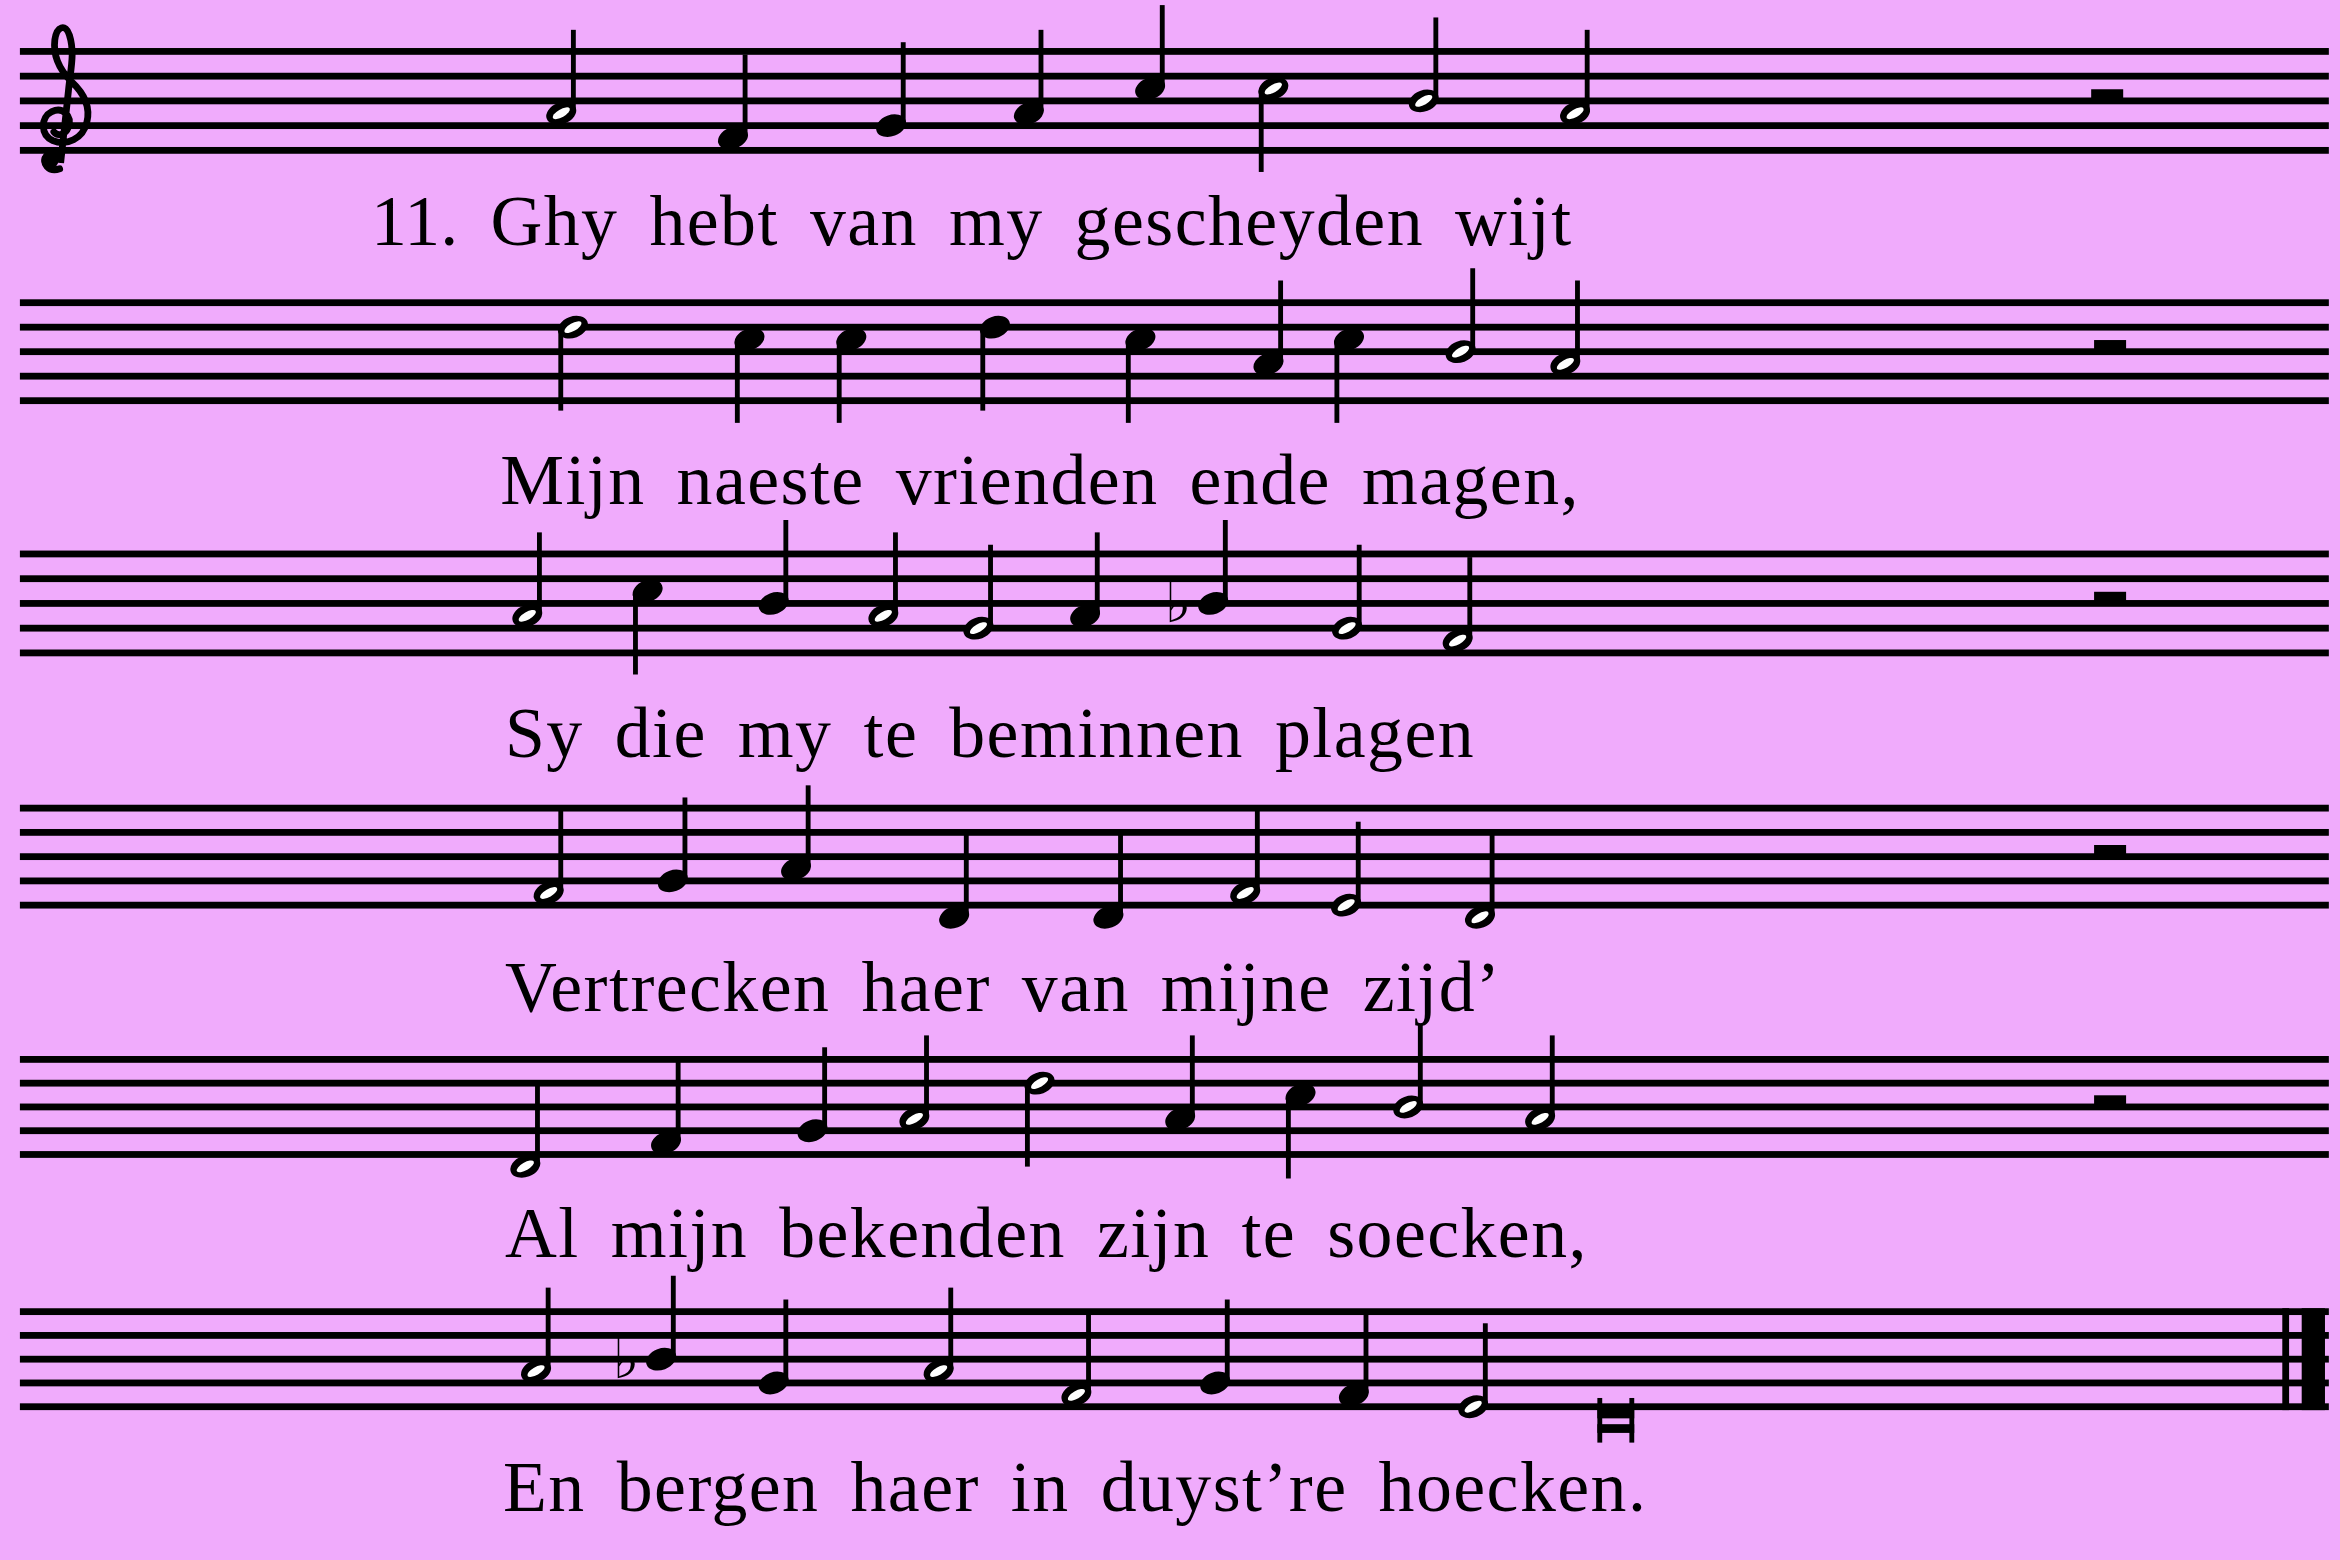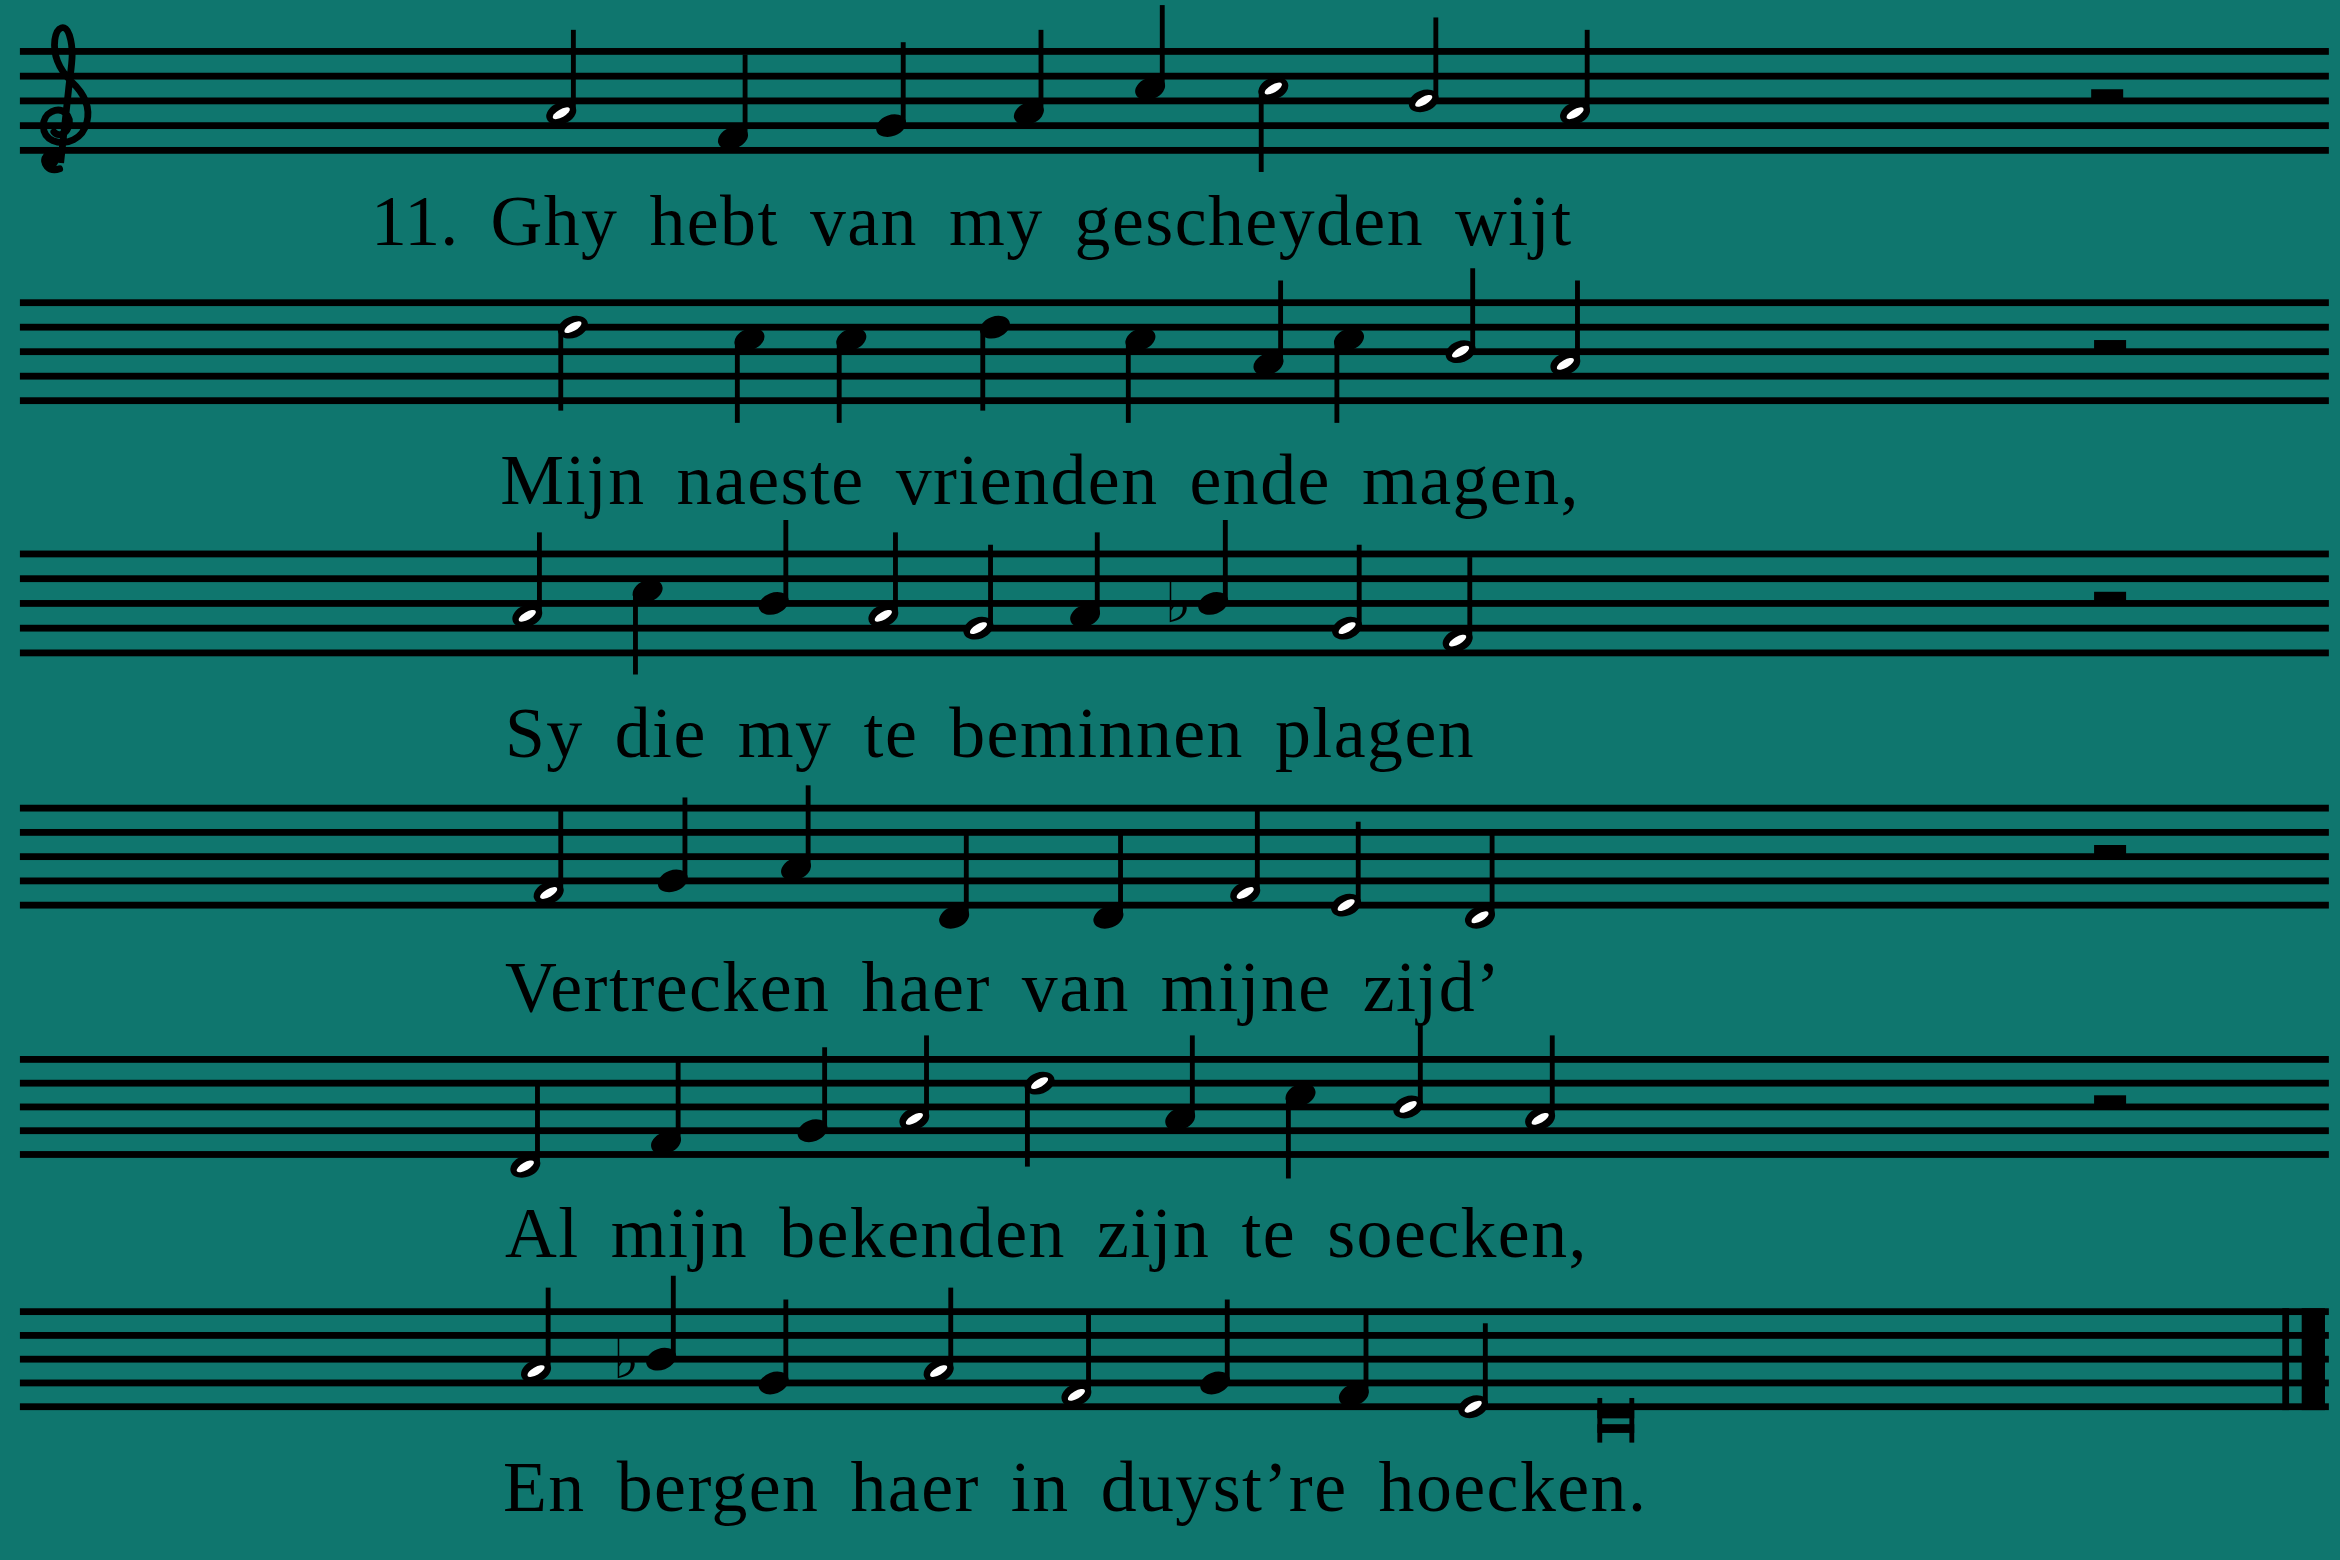--- a/index.html
+++ b/index.html
@@ -1,16 +1,16 @@
 <!DOCTYPE html>
 <html><head>
 <meta charset="utf-8">
 <style>
   html,body{margin:0;padding:0;background:#ffffff;}
-  #page{position:relative;width:2341px;height:1560px;background:#0f766e;overflow:hidden;}
+  #page{position:relative;width:2341px;height:1560px;background:#f0abfc;overflow:hidden;}
   svg{display:block;}
   text.lyric{font-family:"Liberation Serif","DejaVu Serif",serif;font-size:74px;letter-spacing:1.5px;word-spacing:12px;fill:#000000;}
   text.versenum{font-family:"Liberation Serif","DejaVu Serif",serif;font-size:74px;fill:#000000;}
 </style>
 </head>
 <body>
 
 <div id="page">
   <svg id="score" width="2341" height="1560" viewBox="0 0 2412 1608" xmlns="http://www.w3.org/2000/svg">
     <text class="versenum" x="382" y="253">11.</text>

